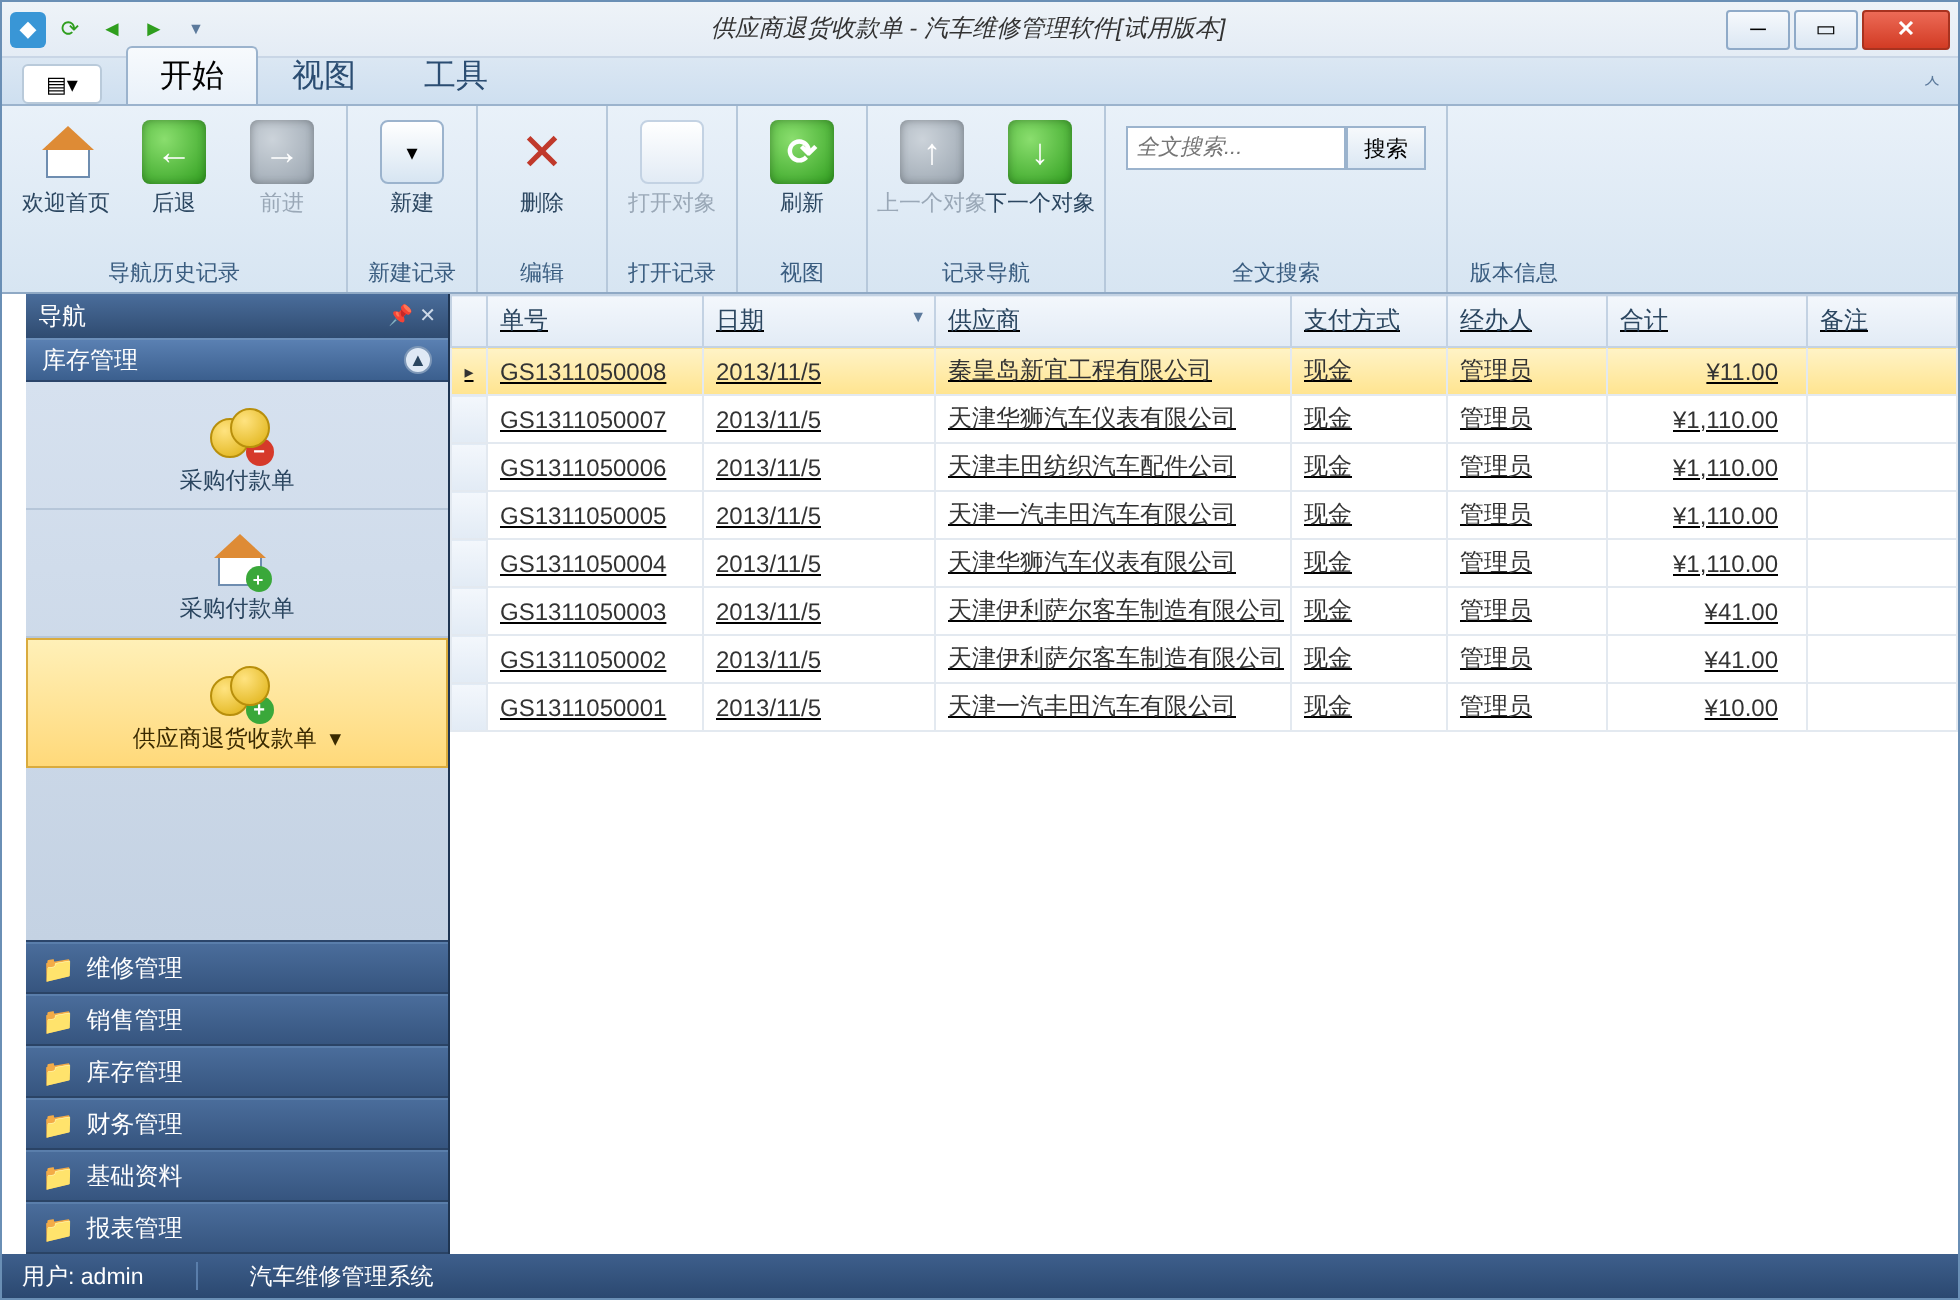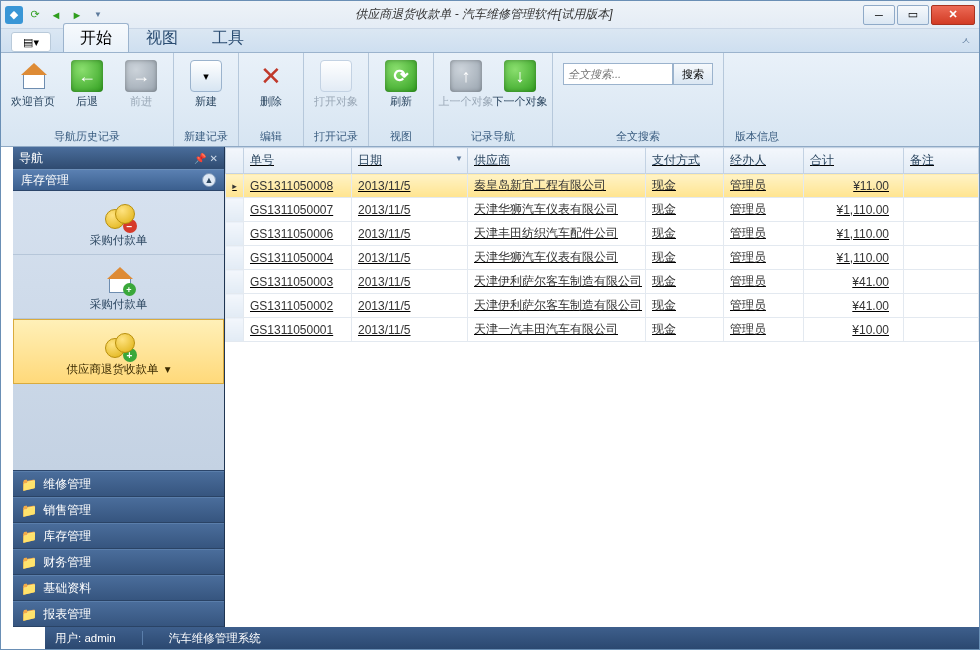--- a/index.html
+++ b/index.html
@@ -55,21 +55,21 @@
 .grid-wrap { flex:1; background:#fff; display:flex; flex-direction:column;text-decoration:underline; }
 .grid { border-collapse:collapse; width:100%; font-size:12px; table-layout:fixed; }
 .grid th { background: linear-gradient(#f3f7fc,#e2ebf5); border:1px solid #c3d2e3; text-align:left; padding:4px 6px; color:#2b4660; font-weight:normal; height:22px; position:relative;}
 .grid td { border:1px solid #e3e9f0; padding:3px 6px; color:#333; height:20px; white-space:nowrap; overflow:hidden; }
 .grid td.num { text-align:right; padding-right:14px; }
 .grid tr.sel td { background: linear-gradient(#fff3c6,#ffe48f); }
 .rowhead { width:18px; background:linear-gradient(#f3f7fc,#e2ebf5); border:1px solid #c3d2e3; text-align:center; font-size:9px; color:#666;}
 .sort-ind { position:absolute; right:4px; top:6px; font-size:8px; color:#5c7a9c;}
 
 
-.status { height:22px; background:linear-gradient(#3e5f8c,#2b4870); color:#fff; font-size:11.5px; display:flex; align-items:center; padding:0 10px; gap:26px;margin-left:44px;}
+.status { height:22px; background:linear-gradient(#3e5f8c,#2b4870); color:#fff; font-size:11.5px; display:flex; align-items:center; padding:0 10px; gap:26px;}
 .status .sep { width:1px; height:14px; background:#5a7eab; }
 
 
 .coins { position:relative; width:32px; height:30px; }
 .coins::before,.coins::after { content:""; position:absolute; width:18px; height:18px; border-radius:50%; background:radial-gradient(circle at 35% 30%, #ffe380, #deb011); border:1px solid #b88f0c;}
 .coins::before { left:2px; top:8px; }
 .coins::after { left:12px; top:3px; }
 .coins .badge { position:absolute; right:-2px; bottom:-2px; width:14px; height:14px; border-radius:50%; font-size:10px; color:#fff; display:flex;align-items:center;justify-content:center; font-weight:bold;}
 .badge.red { background:#d63a2a; }
 .badge.green { background:#3aa83a; }
@@ -311,20 +311,30 @@
             <td>GS1311050006</td>
             <td>2013/11/5</td>
             <td>天津丰田纺织汽车配件公司</td>
             <td>现金</td>
             <td>管理员</td>
             <td class="num">¥1,110.00</td>
             <td></td>
           </tr>
           <tr>
             <td class="rowhead"></td>
+            <td>GS1311050005</td>
+            <td>2013/11/5</td>
+            <td>天津一汽丰田汽车有限公司</td>
+            <td>现金</td>
+            <td>管理员</td>
+            <td class="num">¥1,110.00</td>
+            <td></td>
+          </tr>
+          <tr>
+            <td class="rowhead"></td>
             <td>GS1311050004</td>
             <td>2013/11/5</td>
             <td>天津华狮汽车仪表有限公司</td>
             <td>现金</td>
             <td>管理员</td>
             <td class="num">¥1,110.00</td>
             <td></td>
           </tr>
           <tr>
             <td class="rowhead"></td>

